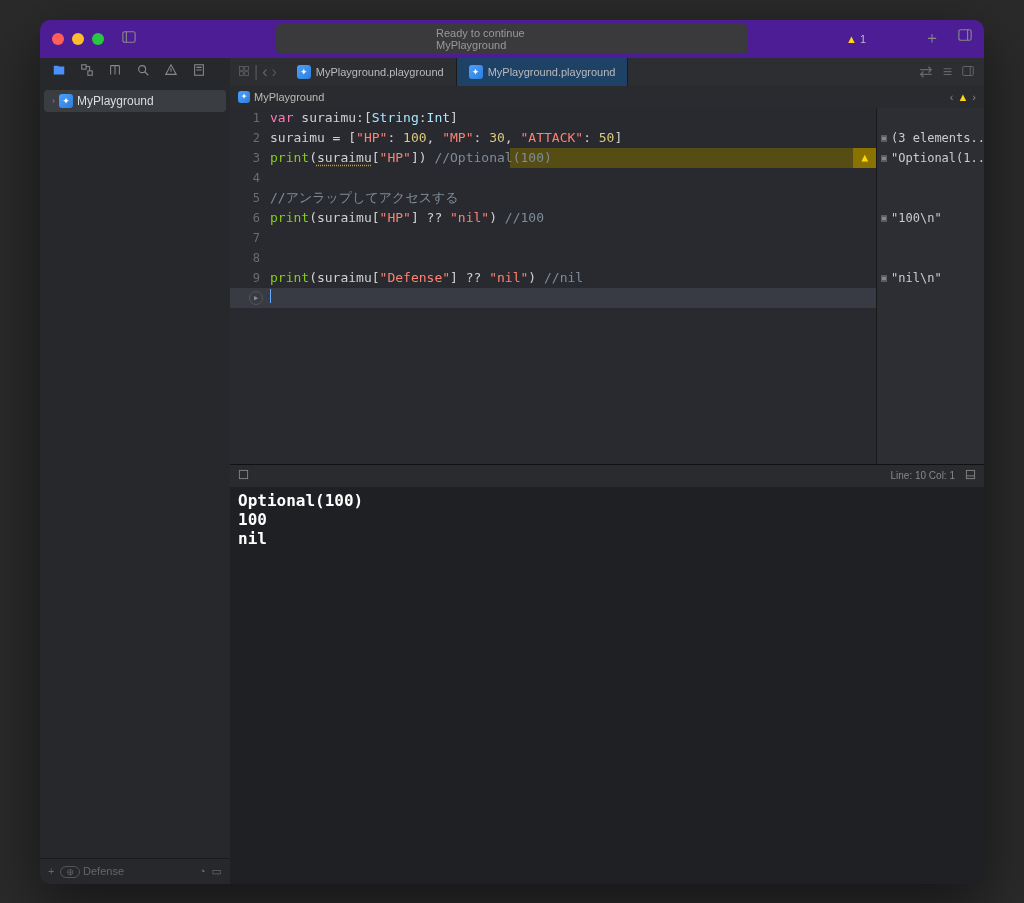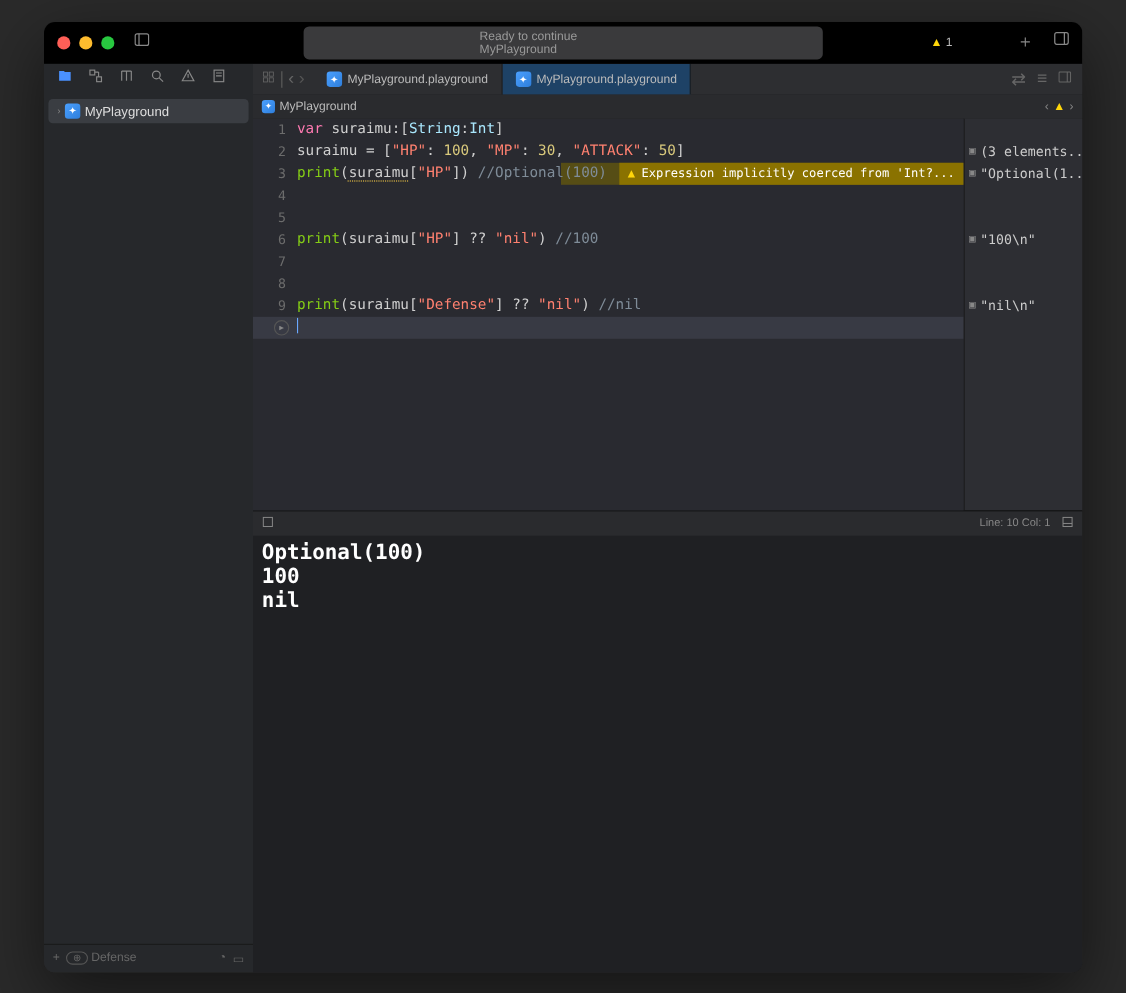--- a/index.html
+++ b/index.html
@@ -17,21 +17,21 @@
   height: 864px;
   background: #2a2a2a;
   border-radius: 10px;
   overflow: hidden;
   box-shadow: 0 20px 60px rgba(0,0,0,0.5);
   display: flex;
   flex-direction: column;
 }
 .titlebar {
   height: 38px;
-  background: #000000;
+  background: #4c1d95;
   display: flex;
   align-items: center;
   padding: 0 12px;
   position: relative;
 }
 .traffic-lights { display: flex; gap: 8px; }
 .light { width: 12px; height: 12px; border-radius: 50%; }
 .light.red { background: #ff5f57; }
 .light.yellow { background: #febc2e; }
 .light.green { background: #28c840; }
@@ -237,21 +237,21 @@
   display: flex;
   align-items: center;
   justify-content: space-between;
   padding: 0 8px;
   font-size: 10px;
   color: #888;
 }
 .console-output {
   flex: 1;
   font-family: "SF Mono", Menlo, monospace;
-  font-size: 19px;
+  font-size: 16px;
   font-weight: bold;
   color: #fff;
   padding: 4px 8px;
   white-space: pre;
 }
 .icon-svg { width: 14px; height: 14px; }
 </style>
 </head>
 <body>
 
@@ -397,41 +397,41 @@
           <span>›</span>
         </div>
       </div>
 
       <div class="editor-area">
         <div class="code-pane">
           <div class="code-scroll">
             <div class="warning-inline"></div>
             <div class="warning-pill">
               <span class="warn-triangle">▲</span>
-              <span>Expression implicitly coerced from 'Int?...</span>
             </div>
 
             <div class="code-line">
                 <span class="gutter">1</span>
                 <span class="code-content"><span class="tk-keyword">var </span><span class="tk-ident">suraimu</span><span class="tk-punct">:[</span><span class="tk-type">String</span><span class="tk-punct">:</span><span class="tk-type">Int</span><span class="tk-punct">]</span></span>
               </div>
             <div class="code-line">
                 <span class="gutter">2</span>
                 <span class="code-content"><span class="tk-ident">suraimu</span><span class="tk-punct"> = [</span><span class="tk-string">"HP"</span><span class="tk-punct">: </span><span class="tk-number">100</span><span class="tk-punct">, </span><span class="tk-string">"MP"</span><span class="tk-punct">: </span><span class="tk-number">30</span><span class="tk-punct">, </span><span class="tk-string">"ATTACK"</span><span class="tk-punct">: </span><span class="tk-number">50</span><span class="tk-punct">]</span></span>
               </div>
             <div class="code-line">
                 <span class="gutter">3</span>
                 <span class="code-content"><span class="tk-call">print</span><span class="tk-punct">(</span><span class="tk-ident tk-underline">suraimu</span><span class="tk-punct">[</span><span class="tk-string">"HP"</span><span class="tk-punct">]) </span><span class="tk-comment">//Optional(100)</span></span>
               </div>
             <div class="code-line">
                 <span class="gutter">4</span>
                 <span class="code-content"></span>
               </div>
             <div class="code-line">
                 <span class="gutter">5</span>
+                <span class="code-content"><span class="tk-comment">//アンラップしてアクセスする</span></span>
               </div>
             <div class="code-line">
                 <span class="gutter">6</span>
                 <span class="code-content"><span class="tk-call">print</span><span class="tk-punct">(</span><span class="tk-ident">suraimu</span><span class="tk-punct">[</span><span class="tk-string">"HP"</span><span class="tk-punct">] ?? </span><span class="tk-string">"nil"</span><span class="tk-punct">) </span><span class="tk-comment">//100</span></span>
               </div>
             <div class="code-line">
                 <span class="gutter">7</span>
                 <span class="code-content"></span>
               </div>
             <div class="code-line">

